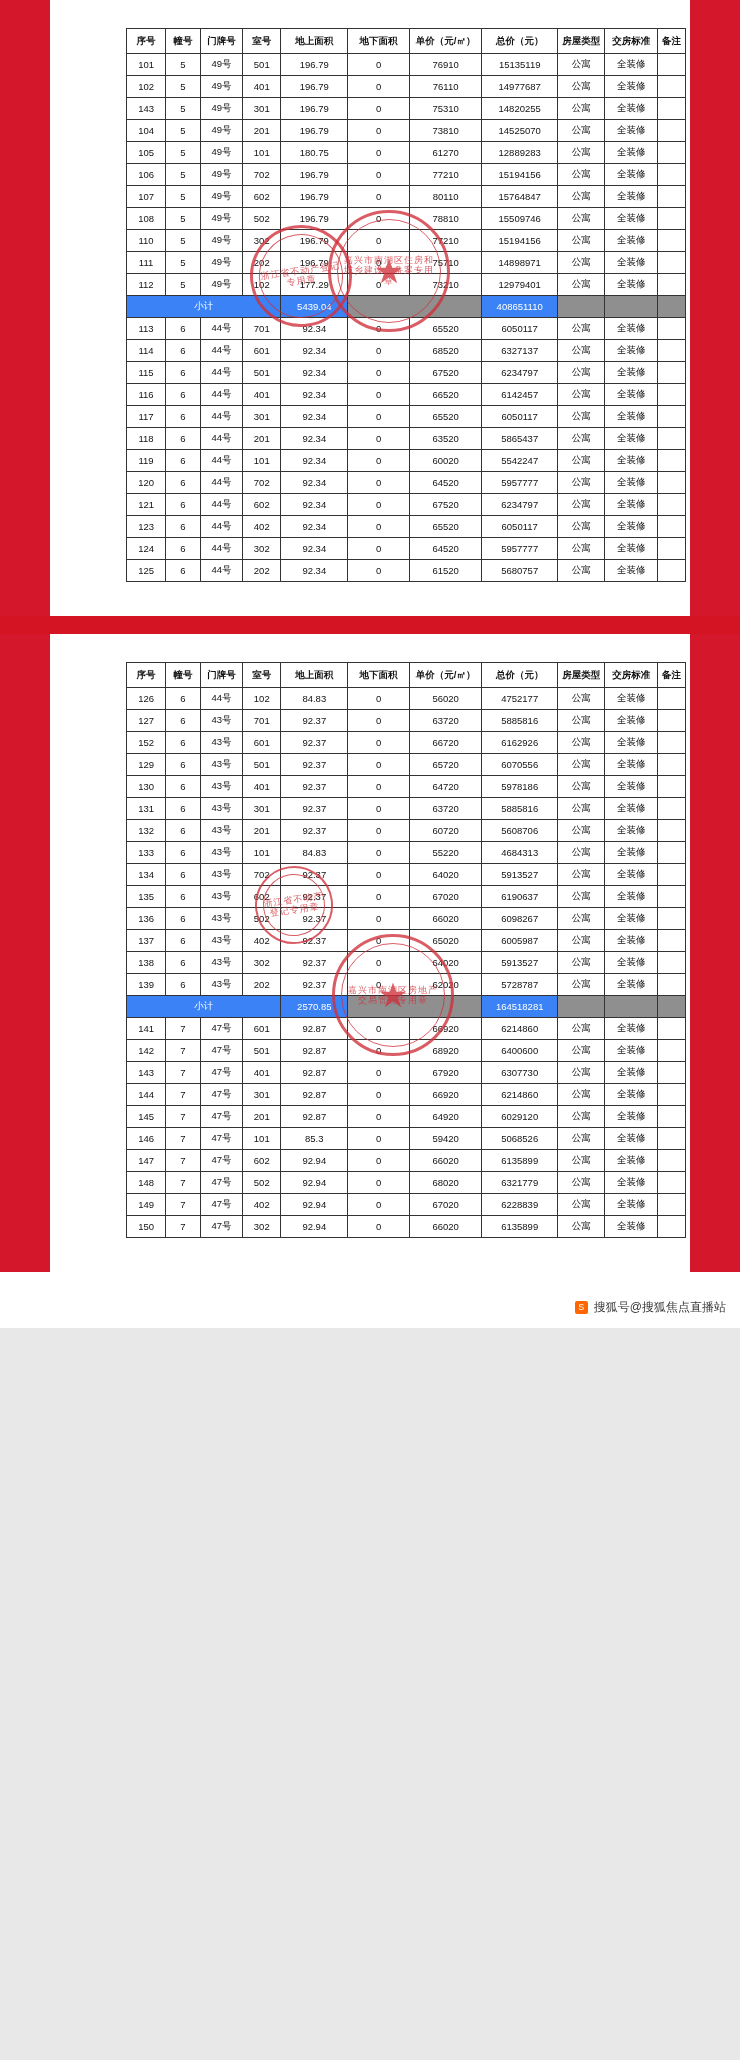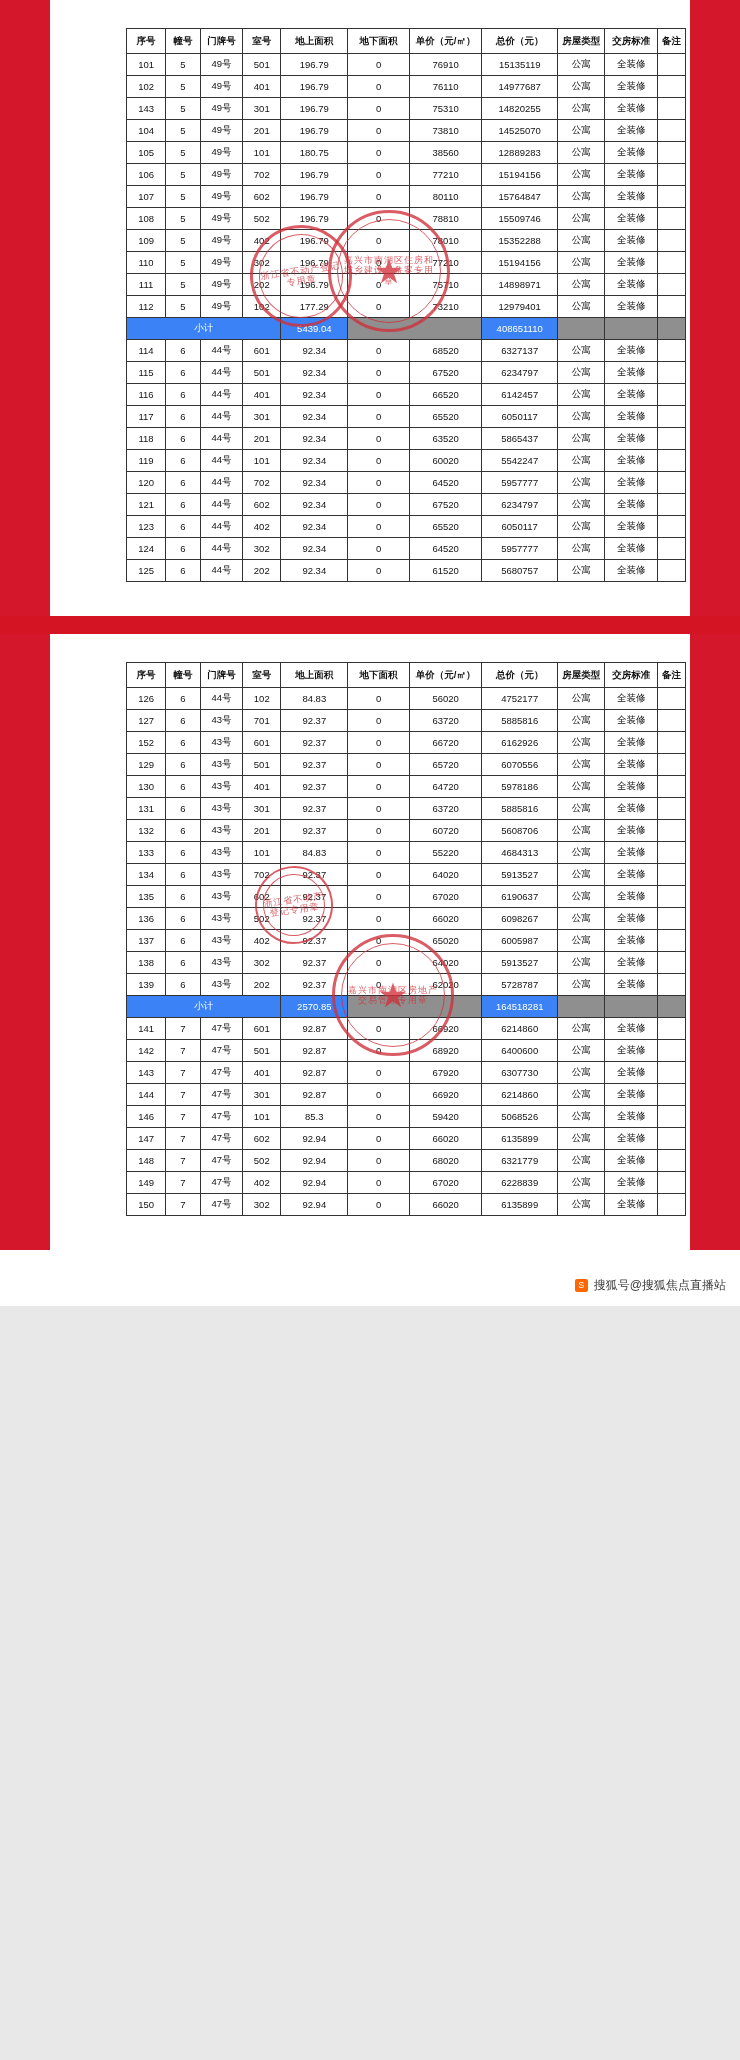--- a/index.html
+++ b/index.html
@@ -233,21 +233,21 @@
               <td>全装修</td>
               <td></td>
             </tr>
             <tr>
               <td>105</td>
               <td>5</td>
               <td>49号</td>
               <td>101</td>
               <td>180.75</td>
               <td>0</td>
-              <td>38560</td>
+              <td>61270</td>
               <td>12889283</td>
               <td>公寓</td>
               <td>全装修</td>
               <td></td>
             </tr>
             <tr>
               <td>106</td>
               <td>5</td>
               <td>49号</td>
               <td>702</td>
@@ -274,33 +274,20 @@
             </tr>
             <tr>
               <td>108</td>
               <td>5</td>
               <td>49号</td>
               <td>502</td>
               <td>196.79</td>
               <td>0</td>
               <td>78810</td>
               <td>15509746</td>
-              <td>公寓</td>
-              <td>全装修</td>
-              <td></td>
-            </tr>
-            <tr>
-              <td>109</td>
-              <td>5</td>
-              <td>49号</td>
-              <td>402</td>
-              <td>196.79</td>
-              <td>0</td>
-              <td>78010</td>
-              <td>15352288</td>
               <td>公寓</td>
               <td>全装修</td>
               <td></td>
             </tr>
             <tr>
               <td>110</td>
               <td>5</td>
               <td>49号</td>
               <td>302</td>
               <td>196.79</td>
@@ -343,20 +330,33 @@
               <td class="subtotal-cell" colspan="4">小计</td>
               <td class="subtotal-cell" colspan="1">5439.04</td>
               <td class="subtotal-blank" colspan="2"></td>
               <td class="subtotal-cell" colspan="1">408651110</td>
               <td class="subtotal-blank" colspan="1"></td>
               <td class="subtotal-blank" colspan="1"></td>
               <td class="subtotal-blank" colspan="1"></td>
             </tr>
           </tbody>
         <tbody>
+            <tr>
+              <td>113</td>
+              <td>6</td>
+              <td>44号</td>
+              <td>701</td>
+              <td>92.34</td>
+              <td>0</td>
+              <td>65520</td>
+              <td>6050117</td>
+              <td>公寓</td>
+              <td>全装修</td>
+              <td></td>
+            </tr>
             <tr>
               <td>114</td>
               <td>6</td>
               <td>44号</td>
               <td>601</td>
               <td>92.34</td>
               <td>0</td>
               <td>68520</td>
               <td>6327137</td>
               <td>公寓</td>
@@ -784,20 +784,33 @@
               <td>301</td>
               <td>92.87</td>
               <td>0</td>
               <td>66920</td>
               <td>6214860</td>
               <td>公寓</td>
               <td>全装修</td>
               <td></td>
             </tr>
             <tr>
+              <td>145</td>
+              <td>7</td>
+              <td>47号</td>
+              <td>201</td>
+              <td>92.87</td>
+              <td>0</td>
+              <td>64920</td>
+              <td>6029120</td>
+              <td>公寓</td>
+              <td>全装修</td>
+              <td></td>
+            </tr>
+            <tr>
               <td>146</td>
               <td>7</td>
               <td>47号</td>
               <td>101</td>
               <td>85.3</td>
               <td>0</td>
               <td>59420</td>
               <td>5068526</td>
               <td>公寓</td>
               <td>全装修</td>

